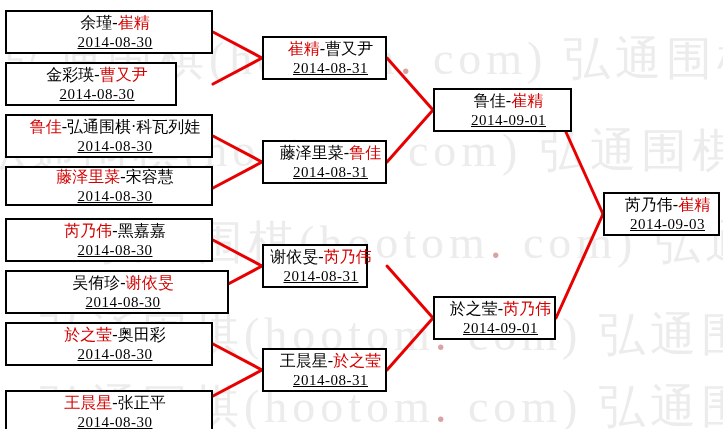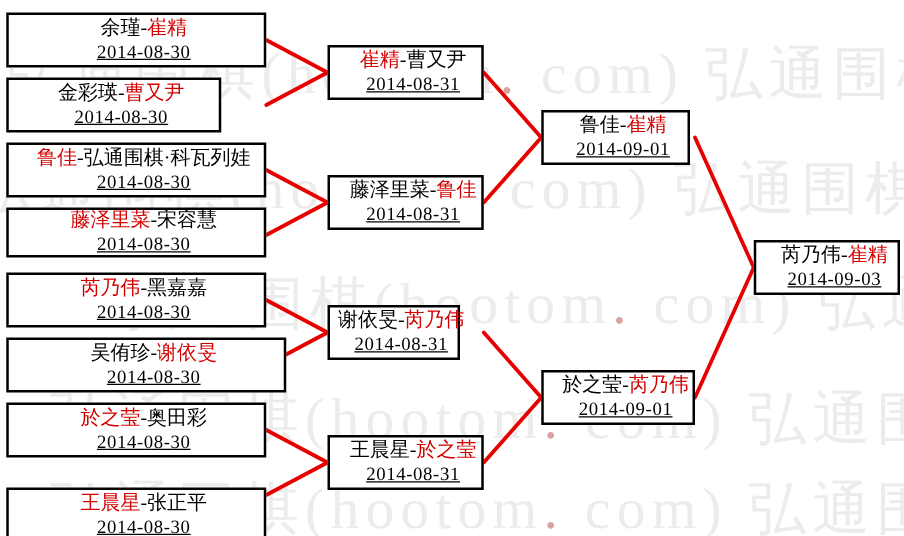--- a/index.html
+++ b/index.html
@@ -104,21 +104,21 @@
 </div>
 <div class="match" style="left:262px;top:244px;width:106px;height:44px">
   <div class="names"><span>谢依旻</span><span>-</span><span class="win">芮乃伟</span></div>
   <div class="date">2014-08-31</div>
 </div>
 <div class="match" style="left:262px;top:348px;width:125px;height:44px">
   <div class="names"><span>王晨星</span><span>-</span><span class="win">於之莹</span></div>
   <div class="date">2014-08-31</div>
 </div>
 
-<div class="match" style="left:433px;top:88px;width:119px;height:44px">
+<div class="match" style="left:433px;top:88px;width:139px;height:44px">
   <div class="names"><span>鲁佳</span><span>-</span><span class="win">崔精</span></div>
   <div class="date">2014-09-01</div>
 </div>
 <div class="match" style="left:433px;top:296px;width:123px;height:44px">
   <div class="names"><span>於之莹</span><span>-</span><span class="win">芮乃伟</span></div>
   <div class="date">2014-09-01</div>
 </div>
 
 <div class="match" style="left:603px;top:192px;width:117px;height:44px">
   <div class="names"><span>芮乃伟</span><span>-</span><span class="win">崔精</span></div>

